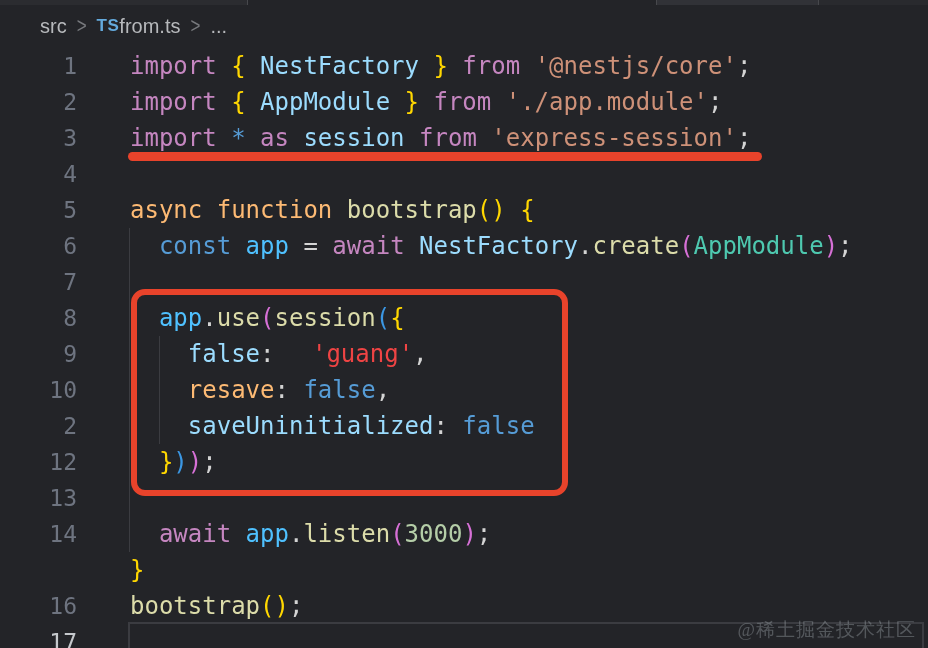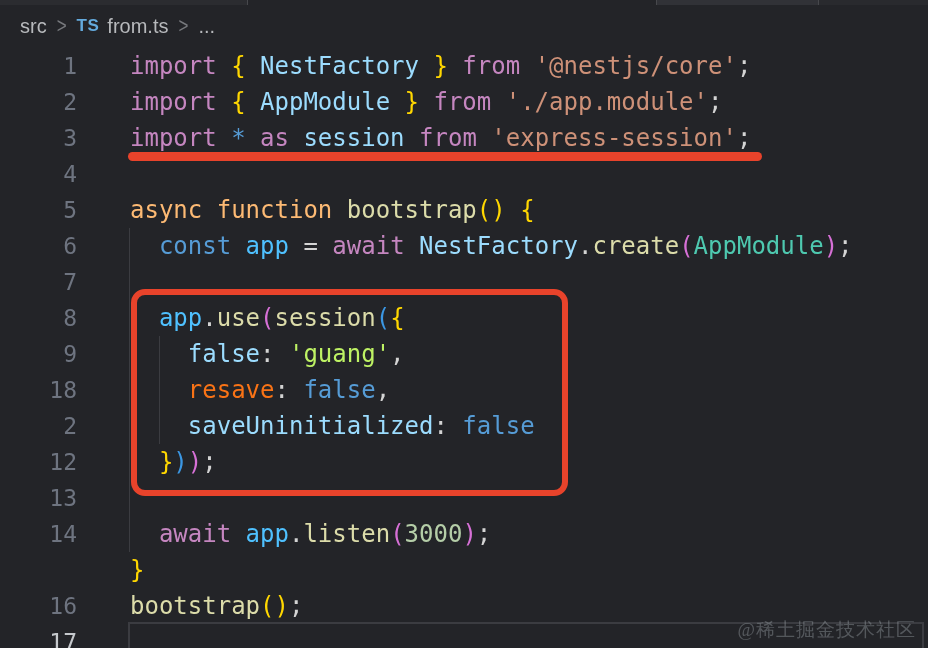--- a/index.html
+++ b/index.html
@@ -12,26 +12,26 @@
   .tabstrip{position:absolute;top:0;left:0;width:928px;height:5px;display:flex;}
   .tabseg{height:5px;}
   .tabseg.s1{width:247px;background:#2b2c30;}
   .tabseg.s2{width:408px;background:#232428;}
   .tabseg.s3{width:161px;background:#313237;}
   .tabseg.s4{flex:1;background:#292a2e;}
   .tabdiv{width:1px;height:5px;background:#47484c;}
   
   .breadcrumb{
     position:absolute;top:5px;left:0;width:100%;height:42px;
-    display:flex;align-items:center;padding-left:20px;box-sizing:border-box;
+    display:flex;align-items:center;padding-left:40px;box-sizing:border-box;
     font-family:"Liberation Sans",sans-serif;font-size:20px;color:#b7b9bc;
   }
   .crumb{cursor:pointer;}
   .crumb-chev{color:#77797d;font-size:17px;margin:0 10px;transform:scaleY(1.3);display:inline-block;}
-  .ts-icon{color:#64aadd;font-weight:bold;font-size:17px;letter-spacing:.5px;margin-right:8px;}
+  .ts-icon{color:#64aadd;font-weight:bold;font-size:17px;letter-spacing:.5px;margin-right:0;}
   
   .rows{position:absolute;top:48px;left:0;width:100%;}
   .row{position:relative;height:36px;}
   .num{
     position:absolute;left:0;top:0;width:77px;text-align:right;
     font-size:23px;line-height:36px;color:#6e7480;
   }
   .num.current{color:#c6c9cd;}
   .code{
     position:absolute;left:130px;top:0;margin:0;
@@ -113,25 +113,25 @@
       <div class="row">
         <span class="num">7</span>
         <pre class="code"></pre>
       </div>
       <div class="row">
         <span class="num">8</span>
         <pre class="code"><span style="color: rgb(212, 212, 212);">  </span><span style="color: rgb(79, 193, 255);">app</span><span style="color: rgb(212, 212, 212);">.</span><span style="color: rgb(220, 220, 170);">use</span><span style="color: rgb(214, 112, 214);">(</span><span style="color: rgb(220, 220, 170);">session</span><span style="color: rgb(59, 151, 227);">(</span><span style="color: rgb(255, 215, 0);">{</span></pre>
       </div>
       <div class="row">
         <span class="num">9</span>
-        <pre class="code"><span style="color: rgb(212, 212, 212);">    </span><span style="color: rgb(156, 220, 254);">false</span><span style="color: rgb(212, 212, 212);">: </span><span style="color: #bef264;">'guang'</span><span style="color: rgb(212, 212, 212);">,</span></pre>
+        <pre class="code"><span style="color: rgb(212, 212, 212);">    </span><span style="color: rgb(156, 220, 254);">false</span><span style="color: rgb(212, 212, 212);">: </span><span style="color: #ef4444; margin-left: 23px;">'guang'</span><span style="color: rgb(212, 212, 212);">,</span></pre>
       </div>
       <div class="row">
-        <span class="num">18</span>
-        <pre class="code"><span style="color: rgb(212, 212, 212);">    </span><span style="color: #f97316;">resave</span><span style="color: rgb(212, 212, 212);">: </span><span style="color: rgb(86, 156, 214);">false</span><span style="color: rgb(212, 212, 212);">,</span></pre>
+        <span class="num">10</span>
+        <pre class="code"><span style="color: rgb(212, 212, 212);">    </span><span style="color: #fdba74;">resave</span><span style="color: rgb(212, 212, 212);">: </span><span style="color: rgb(86, 156, 214);">false</span><span style="color: rgb(212, 212, 212);">,</span></pre>
       </div>
       <div class="row">
         <span class="num">2</span>
         <pre class="code"><span style="color: rgb(212, 212, 212);">    </span><span style="color: rgb(156, 220, 254); text-align: center;">saveUninitialized</span><span style="color: rgb(212, 212, 212);">: </span><span style="color: rgb(86, 156, 214);">false</span></pre>
       </div>
       <div class="row">
         <span class="num">12</span>
         <pre class="code"><span style="color: rgb(255, 215, 0);">  }</span><span style="color: rgb(59, 151, 227);">)</span><span style="color: rgb(214, 112, 214);">)</span><span style="color: rgb(212, 212, 212);">;</span></pre>
       </div>
       <div class="row">

